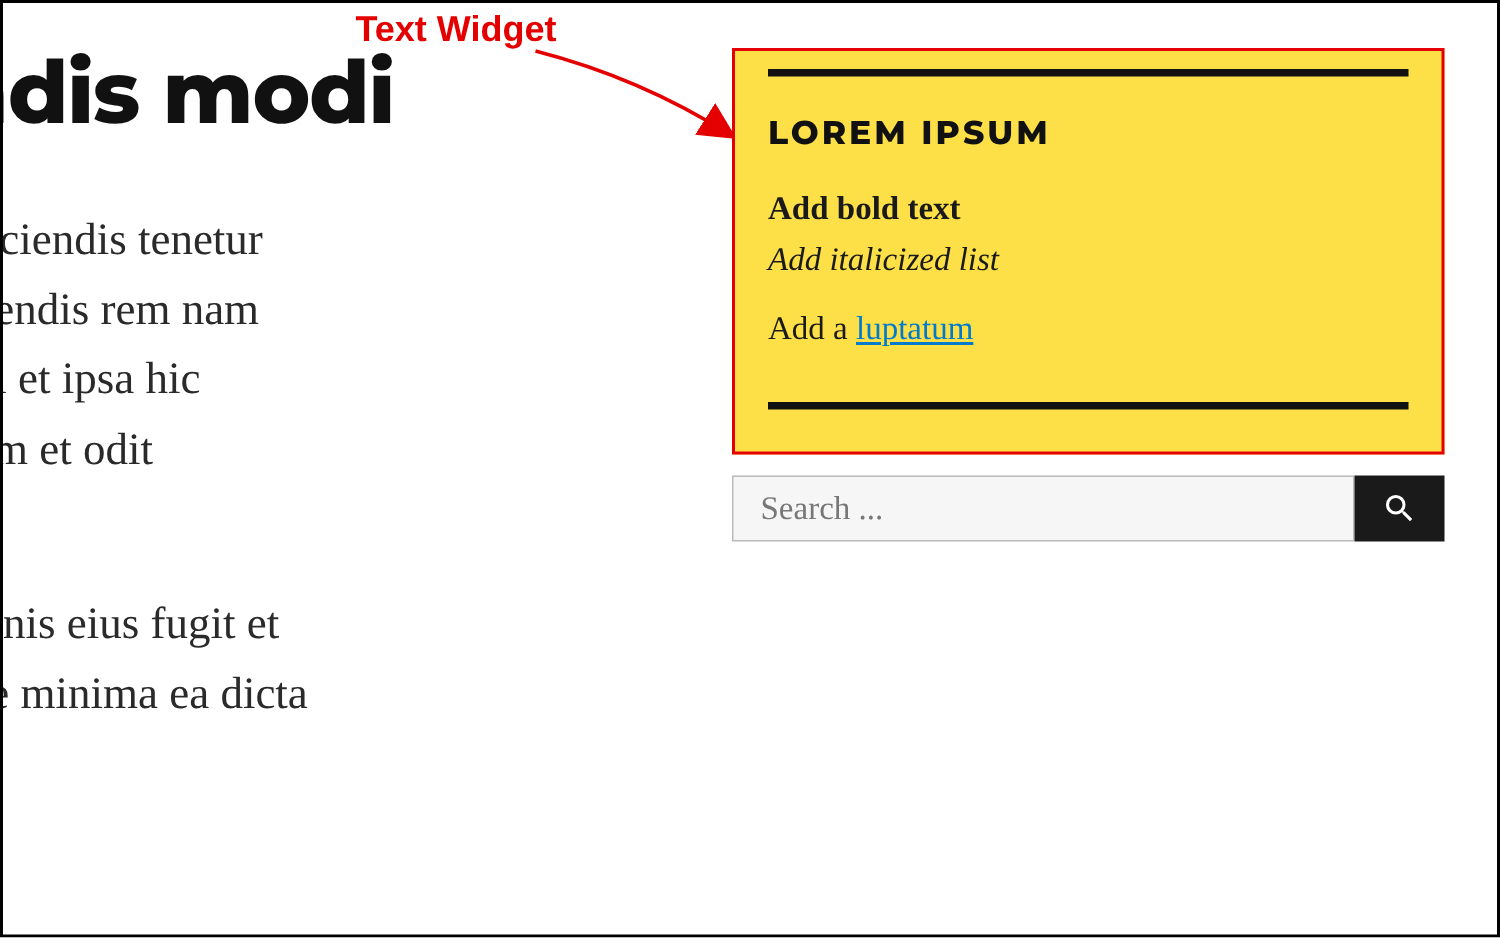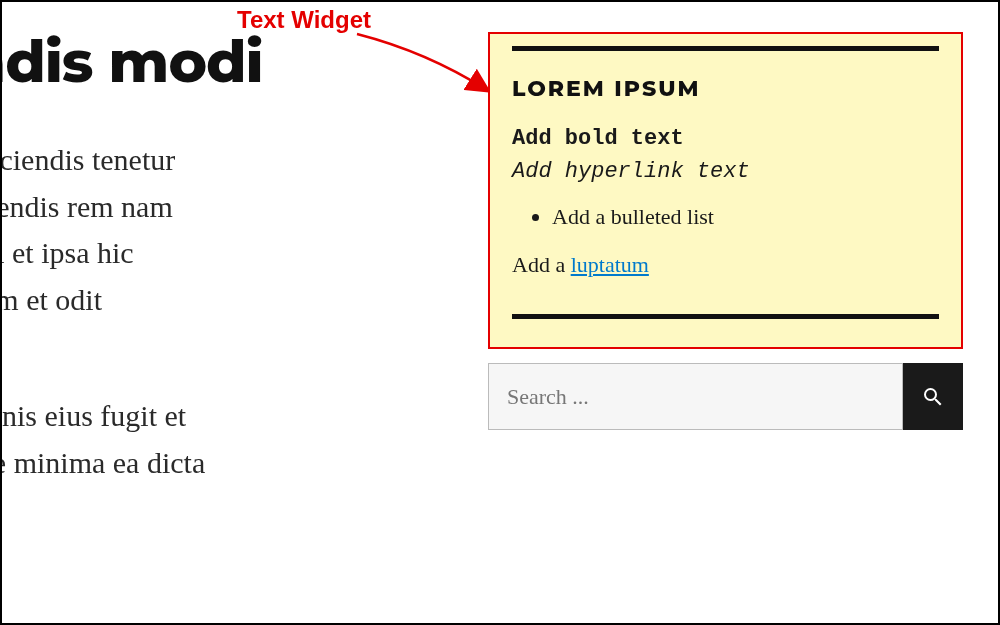--- a/index.html
+++ b/index.html
@@ -28,43 +28,43 @@
   }
   .arrow {
     position: absolute; top: 10px; left: 345px; width: 160px; height: 100px;
     pointer-events: none;
   }
 
   .sidebar {
     position: absolute; top: 30px; right: 35px; width: 475px;
   }
   .widget-box {
-    border: 2px solid #e40000; padding: 12px 22px 28px 22px; background:#fef9c3;
+    border: 2px solid #e40000; padding: 12px 22px 28px 22px; background:#fde047;
   }
   .widget-rule-top {
     border-top: 5px solid #111; margin: 0 0 24px 0;
   }
   .widget-rule-bottom {
     border-top: 5px solid #111; margin: 36px 0 0 0;
   }
   .widget-title {
     font-family: "Montserrat","Segoe UI",Arial,sans-serif;
     font-weight: 800; font-size: 22px; letter-spacing: 2px;
     text-transform: uppercase; color:#111; margin-bottom: 24px;
   }
-  .widget-line { font-family: Liberation Mono, monospace; font-size: 22px; color:#1a1a1a; margin: 8px 0; }
+  .widget-line { font-family: Liberation Serif, serif; font-size: 22px; color:#1a1a1a; margin: 8px 0; }
   .bold { font-weight: 700; }
   .italic { font-style: italic; }
   ul.widget-list, ol.widget-list { margin: 18px 0 18px 40px; }
   ul.widget-list li, ol.widget-list li { font-family: Georgia,serif; font-size: 22px; color:#1a1a1a; padding: 2px 0; }
   .linkline { font-family: Georgia,serif; font-size: 22px; color:#1a1a1a; margin: 20px 0 10px 0; }
   .linkline a { color:#007acc; text-decoration: underline; }
 
   .search-widget {
-    margin-top: 14px; display: flex; align-items: stretch; height: 67px;
+    margin-top: 14px; display: flex; align-items: stretch; height: 44px;
   }
   .search-input {
     flex: 1; border: 1px solid #bbb; background:#f6f6f6;
     font-family: Georgia,serif; font-size: 22px; color:#666;
     padding: 0 18px;
   }
   .search-input::placeholder { color:#777; }
   .search-btn {
     width: 60px; background:#1a1a1a; border:none; display:flex; align-items:center; justify-content:center;
     cursor: pointer;
@@ -101,25 +101,22 @@
     <path d="M10,22 Q80,40 140,78" stroke="#e40000" stroke-width="2.5" fill="none" marker-end="url(#ah)"></path>
   </svg>
 
   <div class="sidebar">
 
     <div class="widget-box">
       <div class="widget-rule-top"></div>
       <h2 class="widget-title">LOREM IPSUM</h2>
 
       <p class="widget-line bold">Add bold text</p>
-      <p class="widget-line italic">Add hyperlink text</p>
+      <p class="widget-line italic">Add italicized list</p>
 
-      <ul class="widget-list">
-        <li>Add a bulleted list</li>
-      </ul>
 
       <p class="linkline">
         <span>Add a </span><a href="#">luptatum</a>
       </p>
 
       <div class="widget-rule-bottom"></div>
     </div>
 
     <div class="search-widget">
       <input class="search-input" type="text" placeholder="Search ..." style="">

